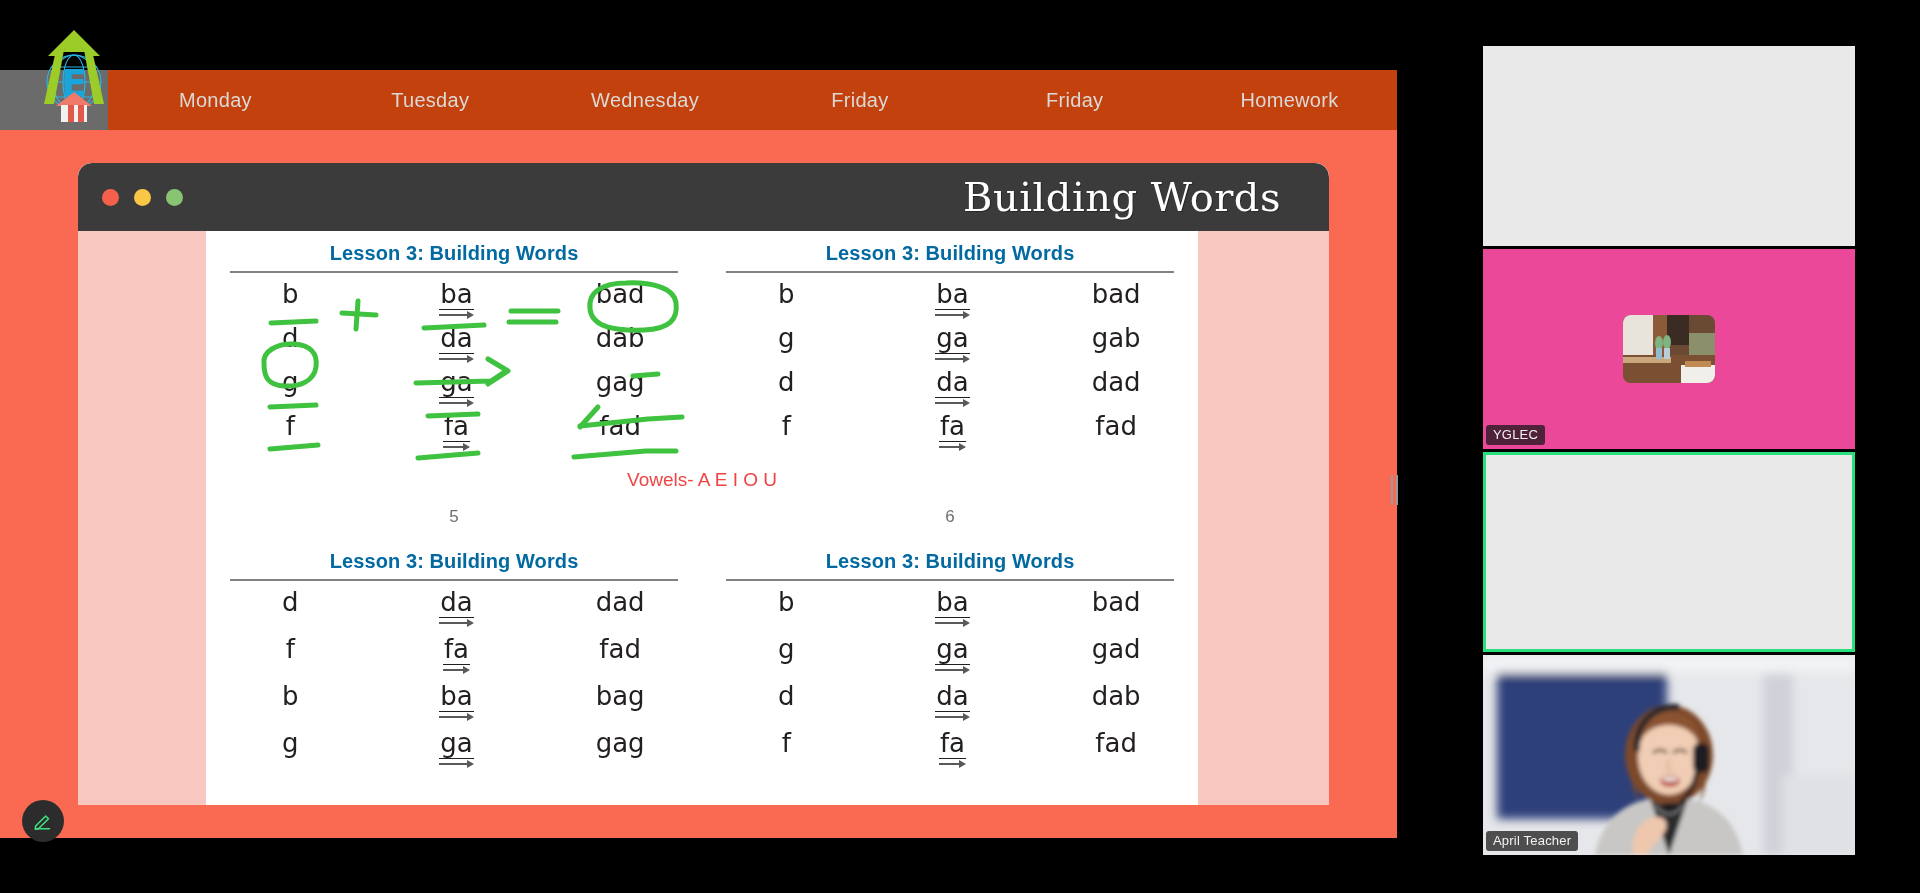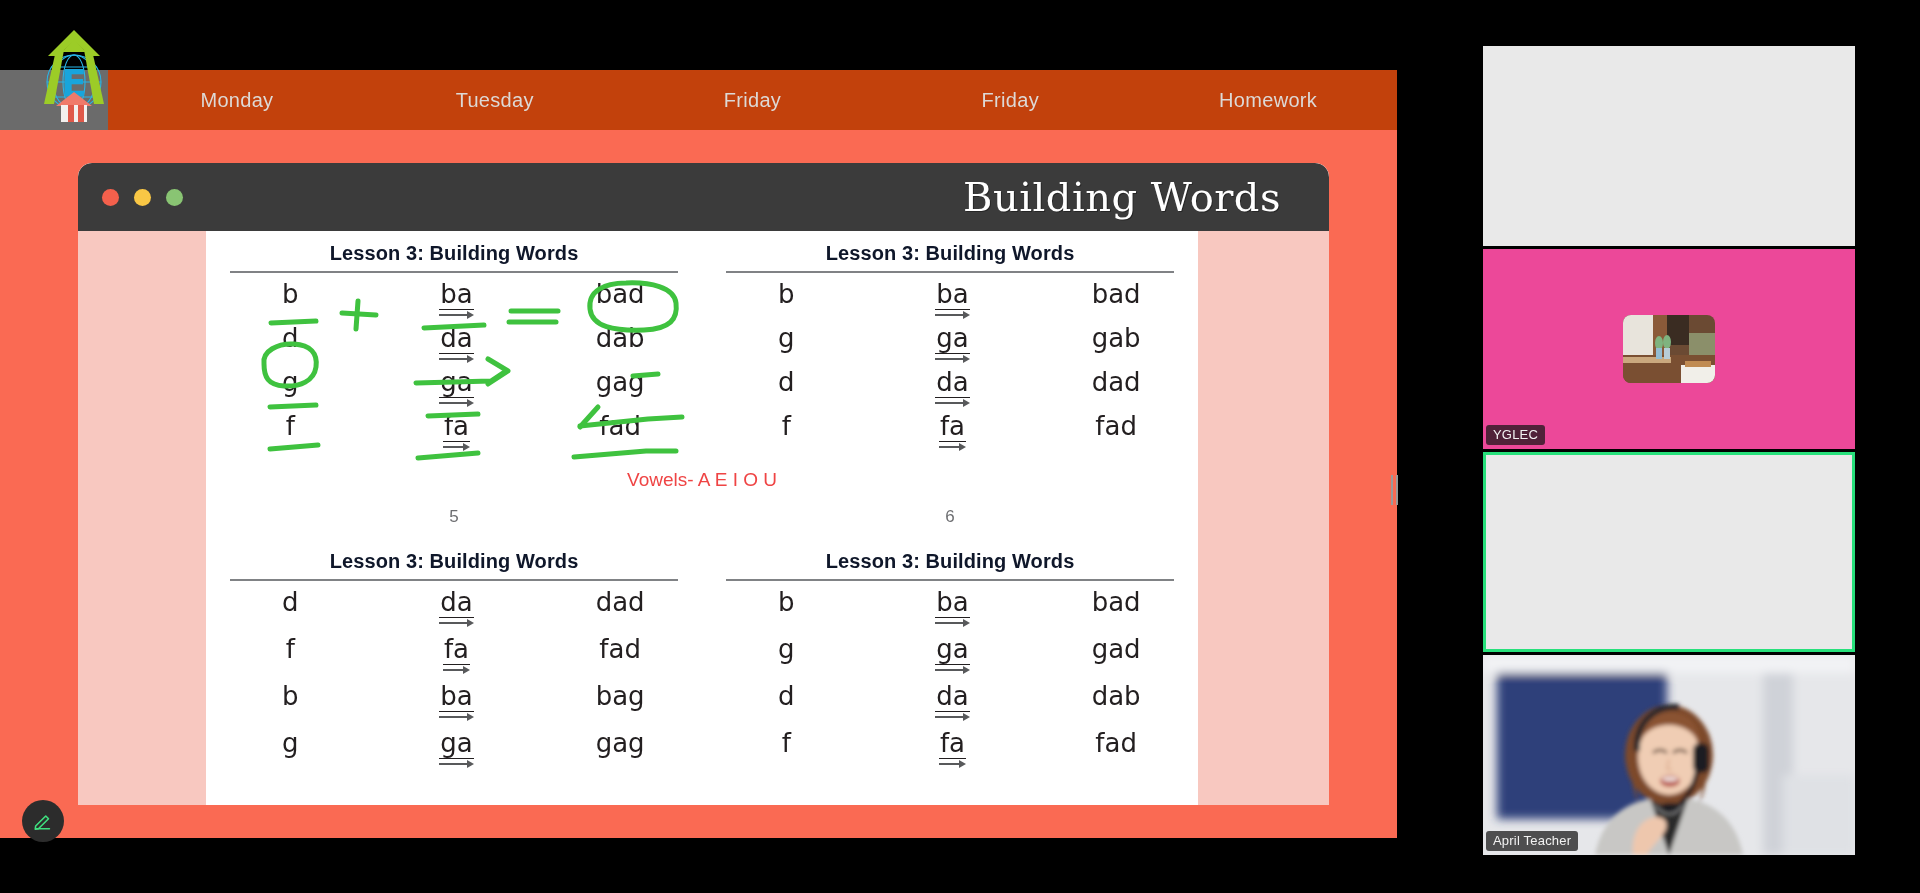--- a/index.html
+++ b/index.html
@@ -100,21 +100,21 @@
     background: #ffffff;
   }
 
   .ws-row { display: flex; }
   .ws-col { width: 50%; position: relative; }
 
   .ws-head {
     text-align: center;
     font-weight: bold;
     font-size: 20px;
-    color: #0f172a;
+    color: #0369a1;
     padding-top: 11px;
     letter-spacing: .1px;
   }
   .ws-rule {
     height: 2px; background: #808285;
     margin: 6px 24px 0 24px;
   }
   .ws-table { margin-top: 6px; }
   .ws-line {
     display: flex;
@@ -216,20 +216,21 @@
 <body>
 
 <div id="screen">
 
   <div id="stage">
 
     <div id="navbar">
       <div id="logo-slot"></div>
       <div class="nav-tab">Monday</div>
       <div class="nav-tab">Tuesday</div>
+      <div class="nav-tab">Wednesday</div>
       <div class="nav-tab">Friday</div>
       <div class="nav-tab">Friday</div>
       <div class="nav-tab">Homework</div>
     </div>
 
     <svg id="logo" viewBox="0 0 92 100">
 
       <g fill="none" stroke="#29b6e8" stroke-width="1.1">
         <circle cx="46" cy="56" r="27"></circle>
         <ellipse cx="46" cy="56" rx="11" ry="27"></ellipse>

